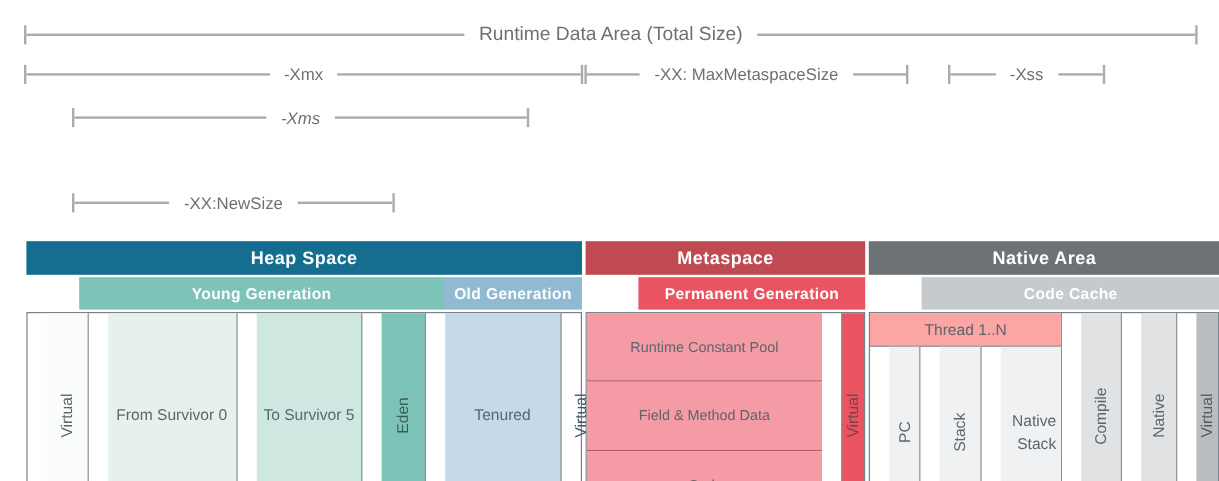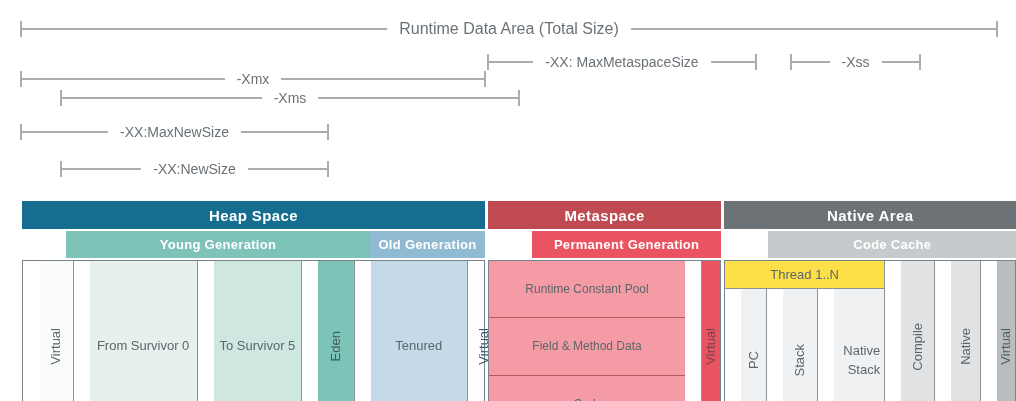--- a/index.html
+++ b/index.html
@@ -8,24 +8,24 @@
     font-family:"Liberation Sans","DejaVu Sans",sans-serif;overflow:hidden;
   }
 
   
   .mline{position:absolute;display:flex;align-items:center;height:18px;
          color:#6b7277;font-size:14px;white-space:nowrap;}
   .mline .tick{flex:none;width:2px;height:16px;background:#a9adb0;}
   .mline .seg{flex:1;height:2px;background:#a9adb0;}
   .mline .lbl{flex:none;padding:0 12px;}
   .m-total  {left:20px;  width:978px; top:20px;  font-size:16px;}
-  .m-xmx    {left:20px;  width:466px; top:70px;}
+  .m-xmx    {left:20px;  width:466px; top:53px;}
   .m-maxmeta{left:487px; width:270px; top:53px;}
   .m-xss    {left:790px; width:131px; top:53px;}
-  .m-xms    {left:60px;  width:460px; top:89px;}
+  .m-xms    {left:60px;  width:381px; top:89px;font-style:italic;}
   .m-maxnew {left:20px;  width:309px; top:123px;}
   .m-new    {left:60px;  width:269px; top:160px;}
 
   
   .table{position:absolute;left:22px;top:201px;width:975px;height:232px;
          display:flex;gap:3px;}
   .group{display:flex;flex-direction:column;}
   .g-heap{width:463px;} .g-meta{width:242px;} .g-native{flex:1;}
 
   .hdr1{height:28px;margin-bottom:2px;display:flex;align-items:center;
@@ -60,21 +60,21 @@
             background:#f59ba5;color:#5c666b;font-size:12px;
             border-bottom:1px solid #b25962;}
   .perm-row:last-child{border-bottom:none;font-style:italic;}
   .c-virt-r{flex:1;background:#ea5361;color:#77424a;border-left:1px solid #8a9296;
             border-right:none;}
 
   
   .thread-col{width:159px;display:flex;flex-direction:column;
               border-right:1px solid #8a9296;}
   .thread-band{height:27px;flex:none;display:flex;align-items:center;
-               justify-content:center;background:#fde047;color:#5c666b;
+               justify-content:center;background:#fca5a5;color:#5c666b;
                font-size:13px;border-bottom:1px solid #8a9296;}
   .thread-cells{flex:1;display:flex;min-height:0;}
   .c-pc    {width:26px;background:#f0f1f2;}
   .c-stack {width:35px;background:#f0f1f2;}
   .c-nstack{flex:1;background:#f0f1f2;padding:0 4px;}
   .c-compile{width:34px;background:#e0e2e3;}
   .c-nat    {width:30px;background:#e0e2e3;}
   .c-virt-g {flex:1;background:#b9bdc0;color:#545c60;}
 </style>
 </head>
@@ -115,27 +115,20 @@
   </div>
 
   <div class="mline m-xms">
     <span class="tick"></span>
     <span class="seg"></span>
     <span class="lbl">-Xms</span>
     <span class="seg"></span>
     <span class="tick"></span>
   </div>
 
-  <div class="mline m-maxnew">
-    <span class="tick"></span>
-    <span class="seg"></span>
-    <span class="lbl">-XX:MaxNewSize</span>
-    <span class="seg"></span>
-    <span class="tick"></span>
-  </div>
 
   <div class="mline m-new">
     <span class="tick"></span>
     <span class="seg"></span>
     <span class="lbl">-XX:NewSize</span>
     <span class="seg"></span>
     <span class="tick"></span>
   </div>
 
   <div class="table">

